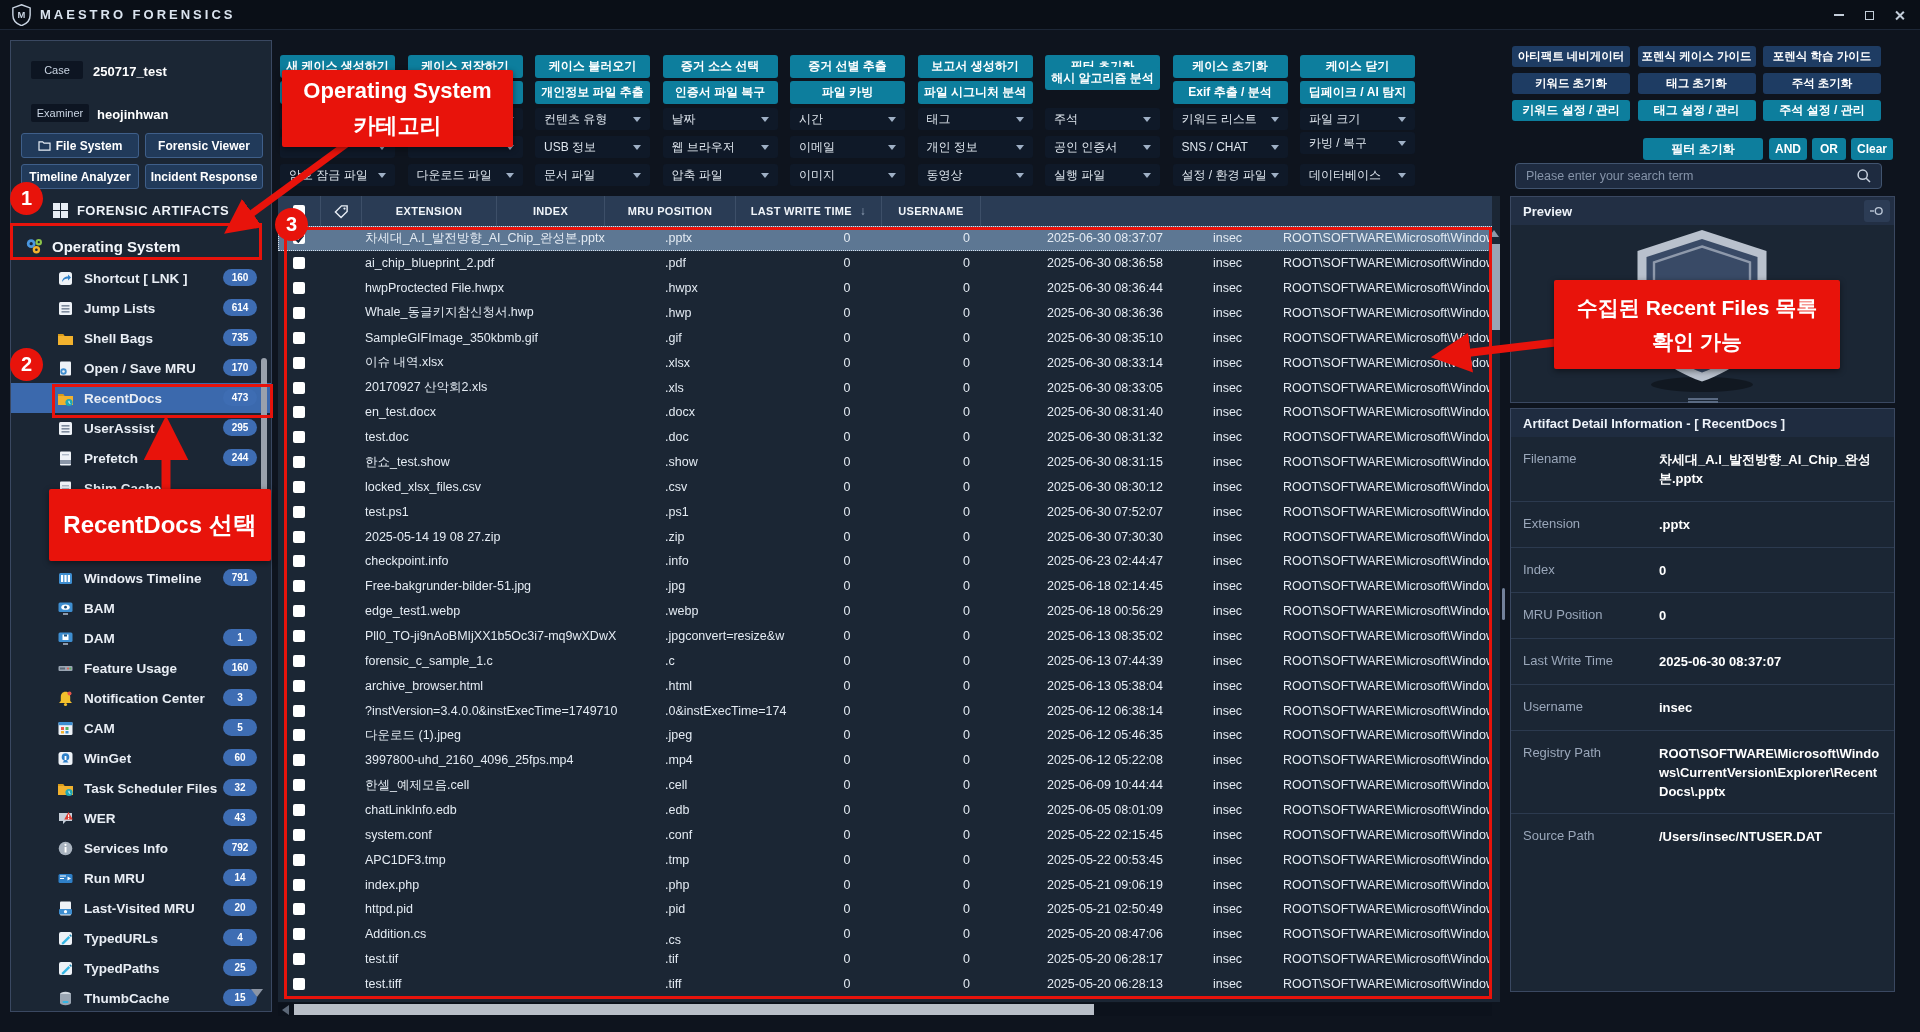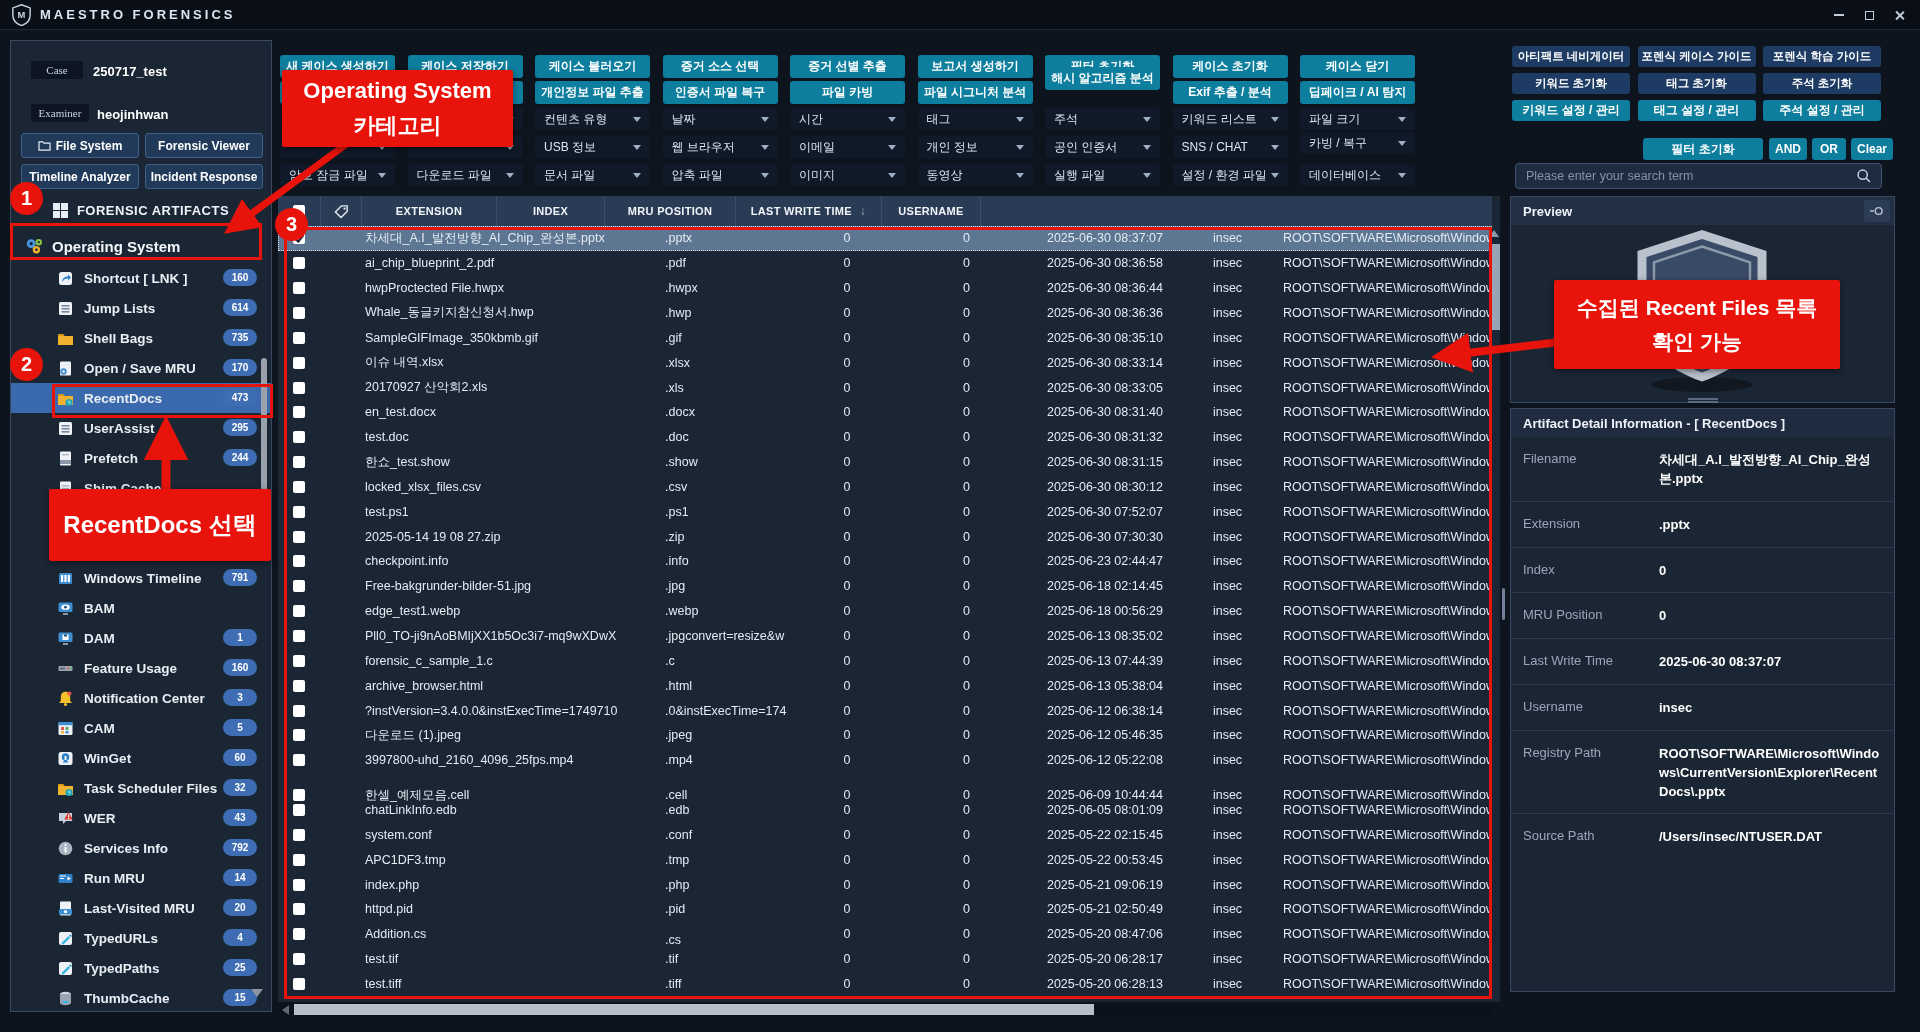--- a/index.html
+++ b/index.html
@@ -14,21 +14,21 @@
   .wincontrols { position:absolute; right:6px; top:0; height:30px; display:flex; }
   .winbtn { width:30px; height:30px; display:flex; align-items:center; justify-content:center; cursor:pointer; }
   .ic-min { width:10px; height:2px; background:#c3cdd9; }
   .ic-max { width:9px; height:9px; border:1px solid #c3cdd9; }
   .ic-close { position:relative; width:11px; height:11px; }
   .ic-close:before,.ic-close:after { content:""; position:absolute; left:5px; top:0; width:1.6px; height:11px; background:#c3cdd9; }
   .ic-close:before { transform:rotate(45deg);} .ic-close:after { transform:rotate(-45deg);}
 
   
   .sidebar { position:absolute; left:10px; top:40px; width:262px; height:972px; background:#1b2634; border:1px solid #3a4861; }
-  .chip { position:absolute; background:#0d1522; color:#c9d4e2; font-size:11px; padding:3px 0; text-align:center; border-radius:2px;font-family:Liberation Serif, serif; }
+  .chip { position:absolute; background:#0d1522; color:#c9d4e2; font-size:11px; padding:3px 0; text-align:center; border-radius:2px; }
   .chip-val { position:absolute; font-size:13px; font-weight:bold; color:#fff; }
   .navbtn { position:absolute; width:118px; height:25px; background:#213a5a; border:1px solid #3f5f8a; border-radius:3px; color:#fff; font-size:12px; font-weight:bold; display:flex; align-items:center; justify-content:center; gap:5px; cursor:pointer; }
   .fa-header { position:absolute; left:0; top:162px; width:100%; display:flex; align-items:center; justify-content:center; gap:9px; font-size:13px; font-weight:bold; letter-spacing:.5px; color:#eef3f9; }
   .grid-ic { width:15px; height:15px; display:grid; grid-template-columns:7px 7px; grid-gap:1px; }
   .grid-ic i { background:#e8eef6; width:7px; height:7px; }
   .sb-cat { position:absolute; left:14px; top:196px; display:flex; align-items:center; gap:8px; font-size:15px; font-weight:bold; color:#f2f6fb; cursor:pointer; }
   .sb-items { position:absolute; left:0; top:222px; width:260px; }
   .sb-item { position:relative; height:30px; display:flex; align-items:center; cursor:pointer; }
   .sb-item .ic { margin-left:46px; width:17px; height:17px; flex:0 0 17px; }
   .sb-item .lbl { margin-left:10px; font-size:13.5px; font-weight:bold; color:#e9eef5; white-space:nowrap; }
@@ -814,21 +814,21 @@
           </div>
           <div class="td" style="width: 41px;"></div>
           <div class="td" style="width: 297px; padding-left: 4px;">3997800-uhd_2160_4096_25fps.mp4</div>
           <div class="td" style="width: 135px; padding-left: 7px;">.mp4</div>
           <div class="td c" style="width: 108px;">0</div>
           <div class="td c" style="width: 131px;">0</div>
           <div class="td c" style="width: 146px;">2025-06-12 05:22:08</div>
           <div class="td c" style="width: 99px;">insec</div>
           <div class="td" style="width: 215px; padding-left: 6px;">ROOT\SOFTWARE\Microsoft\Windows\CurrentVersion\Explorer\RecentDocs</div>
         </div>
-        <div class="trow" style="top: 546.7px; height: 24.85px; margin-top: 10px;">
+        <div class="trow" style="top: 546.7px; height: 24.85px;">
           <div class="td" style="width: 42px; justify-content: center;">
             <div class="cb"></div>
           </div>
           <div class="td" style="width: 41px;"></div>
           <div class="td" style="width: 297px; padding-left: 4px;">한셀_예제모음.cell</div>
           <div class="td" style="width: 135px; padding-left: 7px;">.cell</div>
           <div class="td c" style="width: 108px;">0</div>
           <div class="td c" style="width: 131px;">0</div>
           <div class="td c" style="width: 146px;">2025-06-09 10:44:44</div>
           <div class="td c" style="width: 99px;">insec</div>

